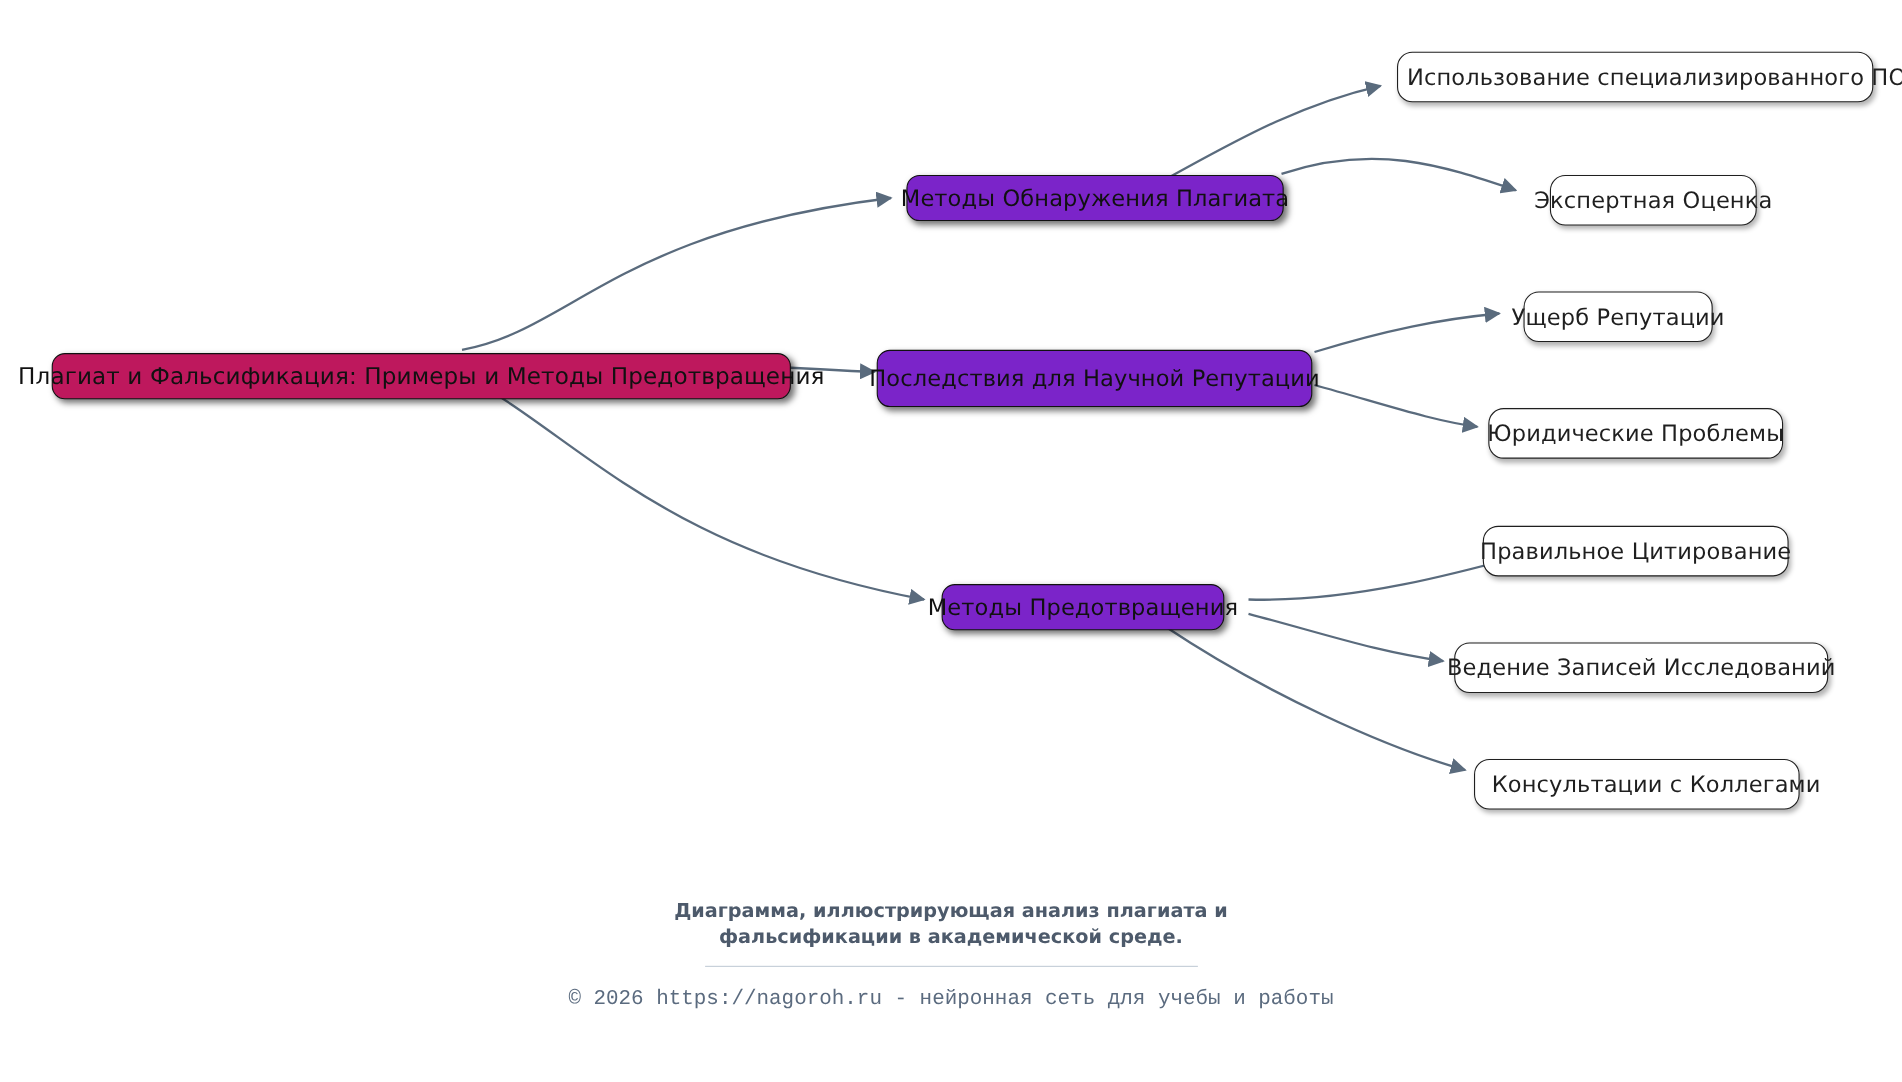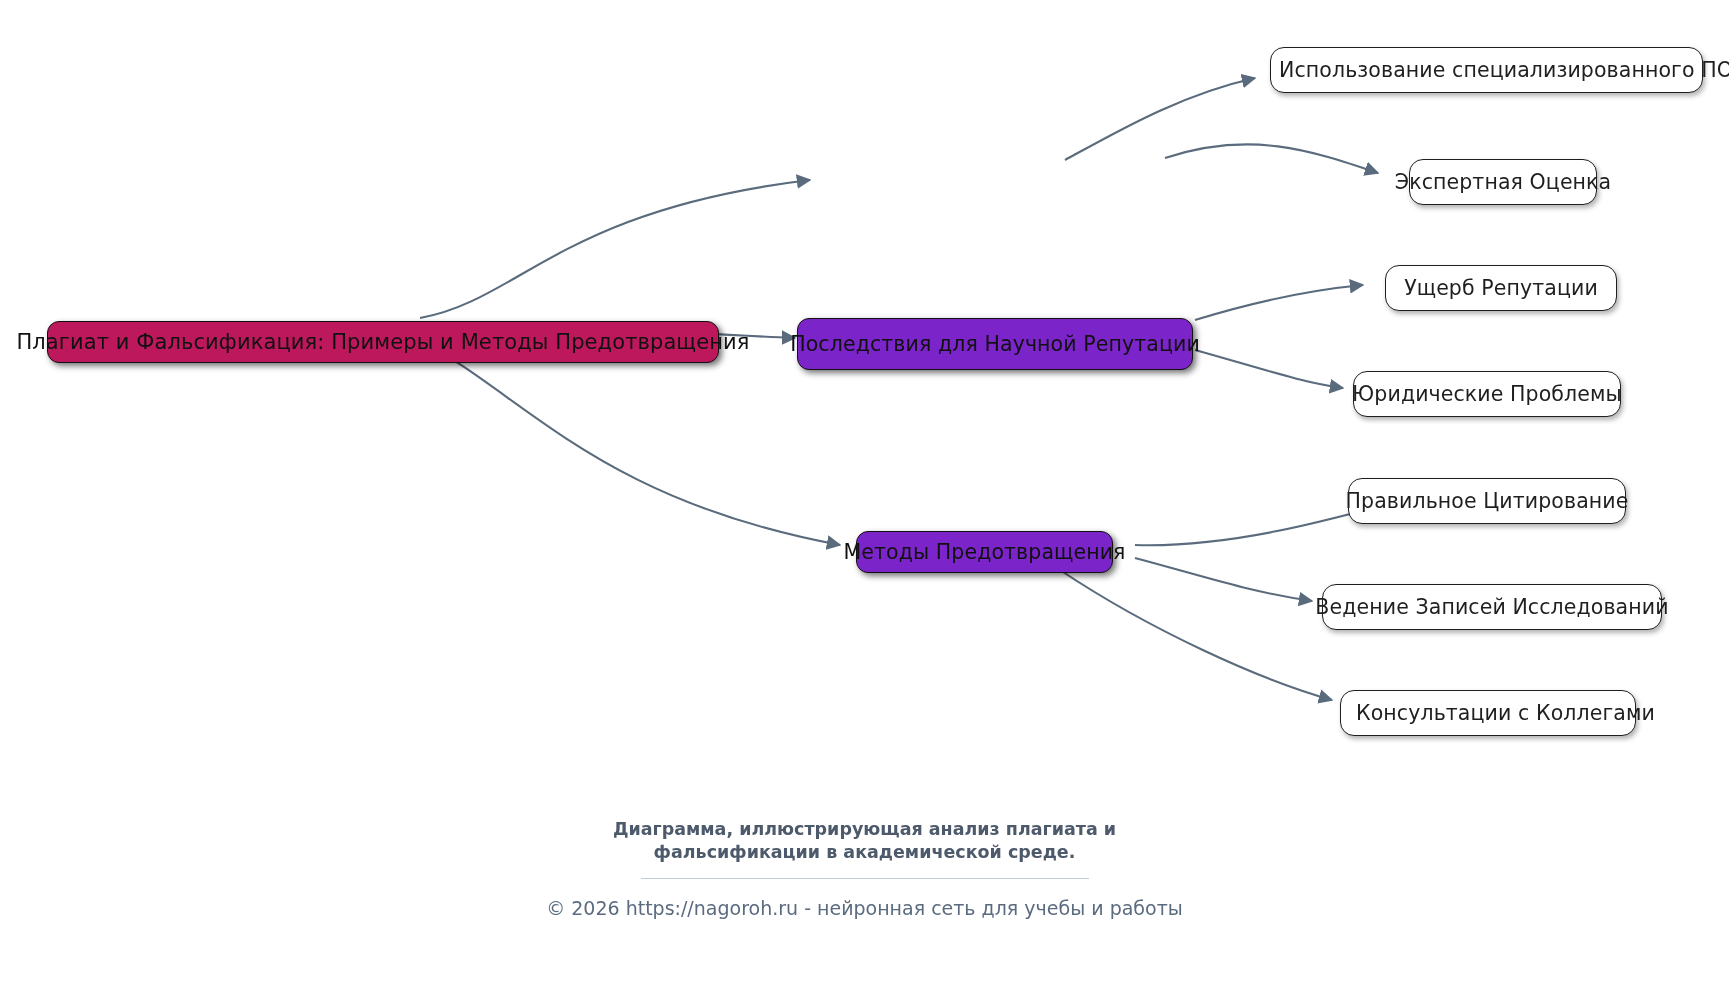--- a/index.html
+++ b/index.html
@@ -73,20 +73,21 @@
     height:1px;
     background:#c3ccd6;
   }
   .footer{
     position:absolute;
     left:0;right:0;
     top:897px;
     text-align:center;
     color:#5b6b7f;
     font-size:19px;
+    font-family:Liberation Mono, monospace;
   }
 </style>
 </head>
 <body>
 
 <div id="canvas">
 
   <svg class="edges" width="1729" height="984" viewBox="0 0 1729 984" xmlns="http://www.w3.org/2000/svg">
     <defs>
       <marker id="arrow" viewBox="0 0 10 10" refX="9" refY="5" markerWidth="7" markerHeight="7" orient="auto-start-reverse">
@@ -114,38 +115,41 @@
       <path d="M 1135 558 C 1210 578 1250 592 1312 601"></path>
 
       <path d="M 1060 570 C 1150 630 1260 680 1332 700"></path>
     </g>
   </svg>
 
   <div class="node root" style="left:47px;top:321px;width:672px;height:42px;">
     <span class="label">Плагиат и Фальсификация: Примеры и Методы Предотвращения</span>
   </div>
 
+  <div class="node branch" style="left:824px;top:159px;width:343px;height:42px;">
+    <span class="label">Методы Обнаружения Плагиата</span>
+  </div>
 
   <div class="node branch" style="left:797px;top:318px;width:396px;height:52px;">
     <span class="label">Последствия для Научной Репутации</span>
   </div>
 
   <div class="node branch" style="left:856px;top:531px;width:257px;height:42px;">
     <span class="label">Методы Предотвращения</span>
   </div>
 
   <div class="node leaf" style="left:1270px;top:47px;width:433px;height:46px;padding-left:39px;">
     <span class="label">Использование специализированного ПО</span>
   </div>
 
   <div class="node leaf" style="left:1409px;top:159px;width:188px;height:46px;">
     <span class="label">Экспертная Оценка</span>
   </div>
 
-  <div class="node leaf" style="left:1385px;top:265px;width:232px;height:46px;">
+  <div class="node leaf" style="left:1385px;top:265px;width:172px;height:46px;">
     <span class="label">Ущерб Репутации</span>
   </div>
 
   <div class="node leaf" style="left:1353px;top:371px;width:268px;height:46px;">
     <span class="label">Юридические Проблемы</span>
   </div>
 
   <div class="node leaf" style="left:1348px;top:478px;width:278px;height:46px;">
     <span class="label">Правильное Цитирование</span>
   </div>

